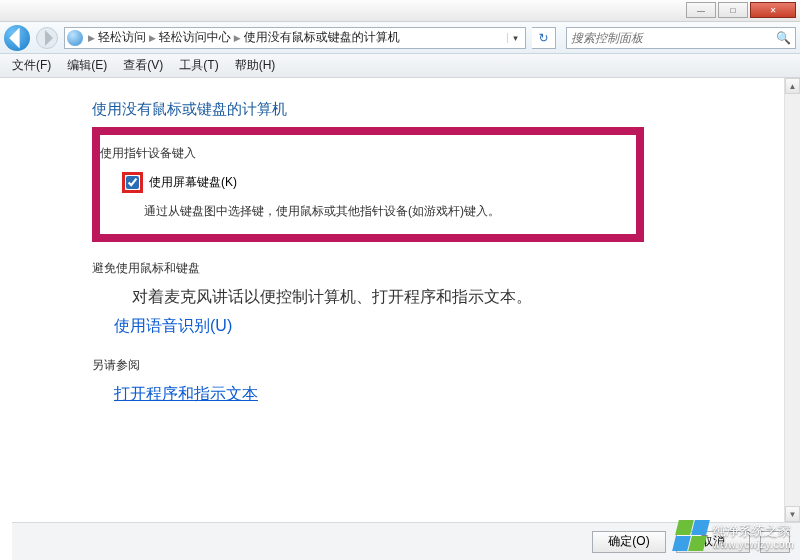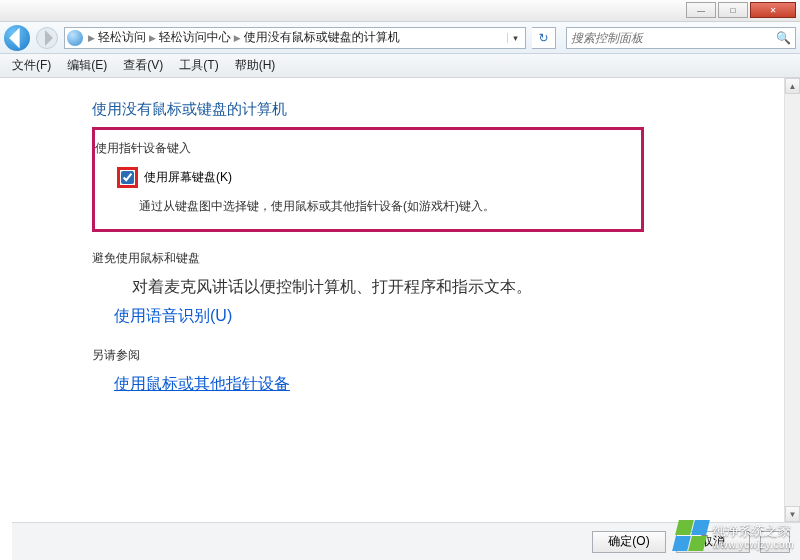--- a/index.html
+++ b/index.html
@@ -24,21 +24,21 @@
 .menubar { height: 24px; background: linear-gradient(#f6f8fa,#e8ecef); border-bottom: 1px solid #d0d6dc; display: flex; align-items: center; padding: 0 4px; font-size: 12px; }
 .menubar span { padding: 12px 8px; color: #222; }
 
 .content { position: absolute; top: 78px; bottom: 38px; left: 0; right: 16px; padding: 22px 0 0 92px; overflow: hidden; }
 .scrollbar { position: absolute; top: 78px; bottom: 38px; right: 0; width: 16px; background: #f0f0f0; border-left: 1px solid #e0e0e0; }
 .sbtn { height: 16px; background: linear-gradient(#fafafa,#e6e6e6); border: 1px solid #d4d4d4; display: flex; align-items: center; justify-content: center; font-size: 8px; color: #666; }
 .sbtn.down { position: absolute; bottom: 0; left: 0; right: 0; }
 
 h1.heading { color: #1a5a9e; font-size: 15px; font-weight: normal; margin-bottom: 8px; }
 .desc { font-size: 12px; color: #333; margin-bottom: 22px; }
-.highlight-box { border: 3px solid #be185d; padding: 10px 12px 14px 0; margin-right: 140px; margin-bottom: 18px; }
+.highlight-box { border: 8px solid #be185d; padding: 10px 12px 14px 0; margin-right: 140px; margin-bottom: 18px; }
 .section-title { font-size: 12px; color: #333; margin-bottom: 10px; }
 .cb-row { display: flex; align-items: center; margin-left: 22px; margin-bottom: 10px; }
 .cb-outer { border: 3px solid #d22; padding: 1px; display: inline-flex; margin-right: 6px; }
 input[type=checkbox] { width: 13px; height: 13px; accent-color: #2a6db4; }
 .cb-label { font-size: 12px; }
 .hint { font-size: 12px; color: #333; margin-left: 44px; }
 .subsection { margin-bottom: 20px; }
 .sub-desc { font-size: 16px; color: #333; margin-left: 40px; margin-bottom: 8px; }
 .link { color: #0b5bd3; font-size: 16px; margin-left: 22px; text-decoration: none; cursor: pointer; }
 .link.u { text-decoration: underline; }
@@ -119,21 +119,21 @@
   </div>
 
   <div class="subsection">
     <div class="section-title">避免使用鼠标和键盘</div>
     <div class="sub-desc">对着麦克风讲话以便控制计算机、打开程序和指示文本。</div>
     <a class="link">使用语音识别(U)</a>
   </div>
 
   <div class="subsection">
     <div class="section-title">另请参阅</div>
-    <a class="link u">使用鼠标或其他指针设备</a>
+    <a class="link u">打开程序和指示文本</a>
   </div>
 </div>
 
 <div class="scrollbar">
   <div class="sbtn">▲</div>
   <div class="sbtn down">▼</div>
 </div>
 
 <div class="footer">
   <div class="btn">确定(O)</div>

